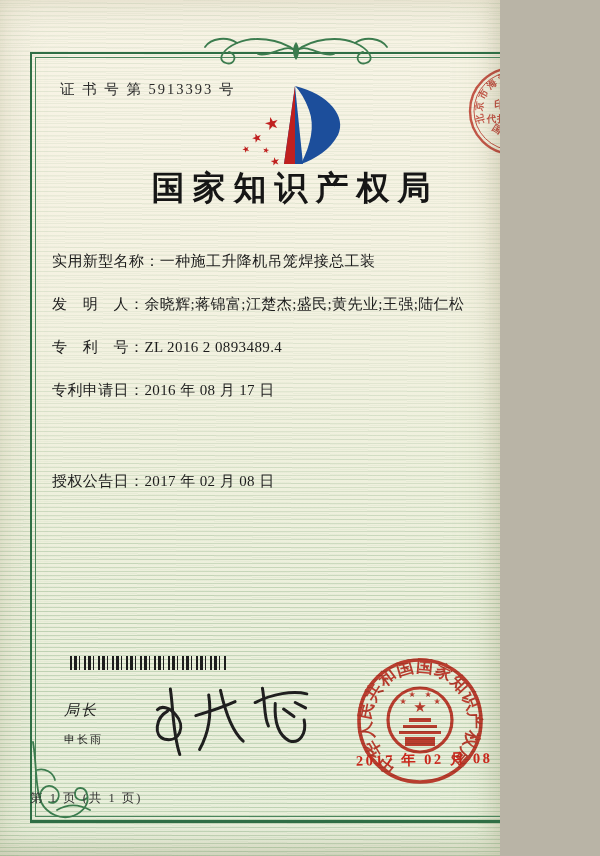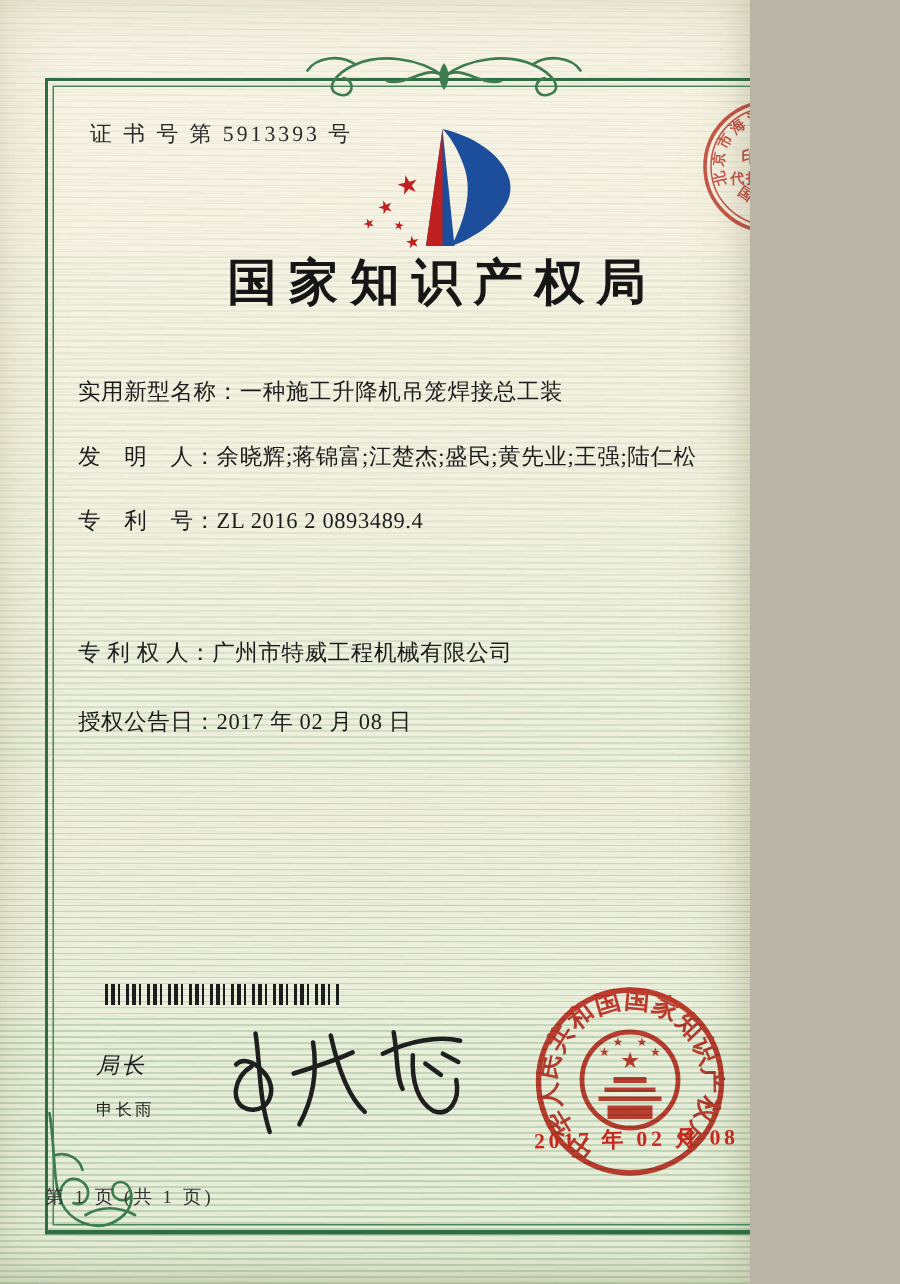--- a/index.html
+++ b/index.html
@@ -122,22 +122,22 @@
 
   <div class="frow" style="top:252px">
     <span class="flabel">实用新型名称：</span><span>一种施工升降机吊笼焊接总工装</span>
   </div>
   <div class="frow" style="top:295px">
     <span class="flabel">发　明　人：</span><span>余晓辉;蒋锦富;江楚杰;盛民;黄先业;王强;陆仁松</span>
   </div>
   <div class="frow" style="top:338px">
     <span class="flabel">专　利　号：</span><span>ZL 2016 2 0893489.4</span>
   </div>
-  <div class="frow" style="top:426px">
-    <span class="flabel">专 利 权 人：</span><span>广州市特威工程机械有限公司</span>
+  <div class="frow" style="top:381px">
+    <span class="flabel">专利申请日：</span><span>2016 年 08 月 17 日</span>
   </div>
   <div class="frow" style="top:472px">
     <span class="flabel">授权公告日：</span><span>2017 年 02 月 08 日</span>
   </div>
 
   <div class="paras">
   </div>
 
   <div class="barcode"></div>
 

